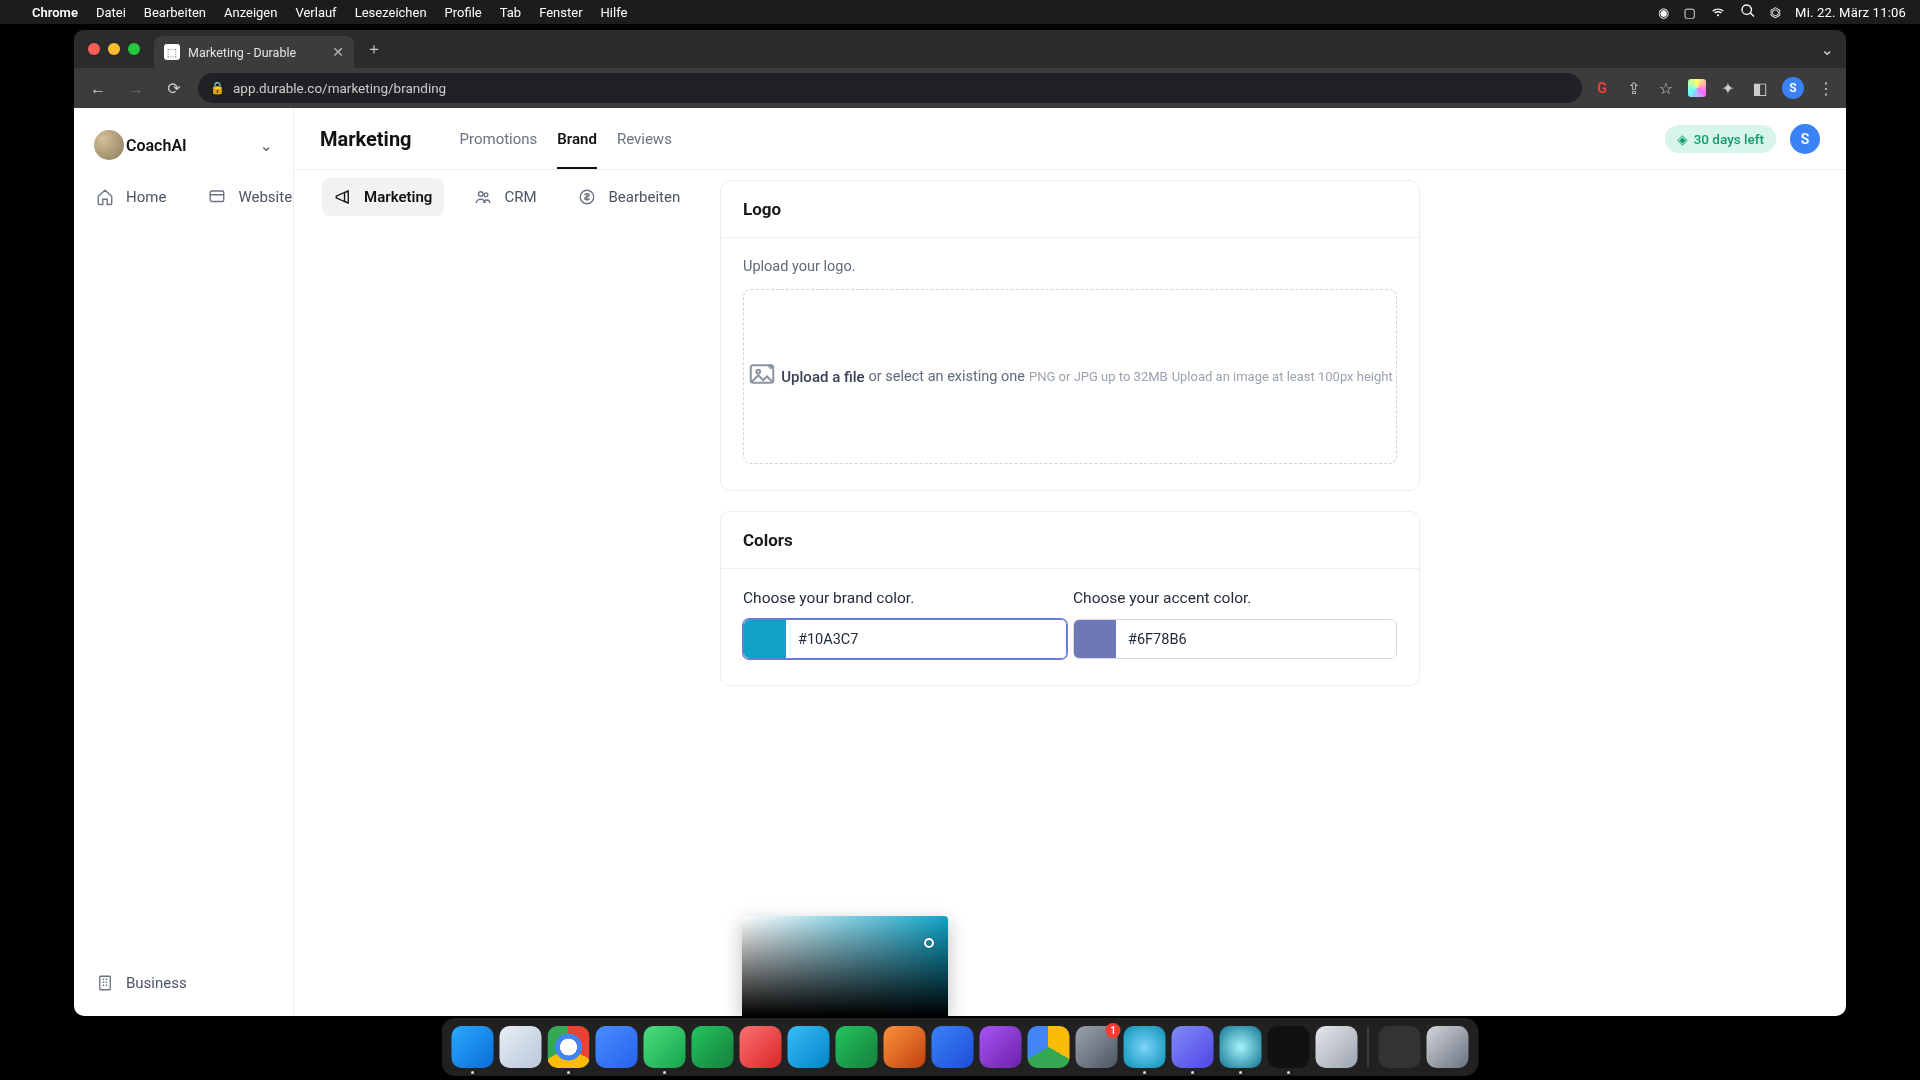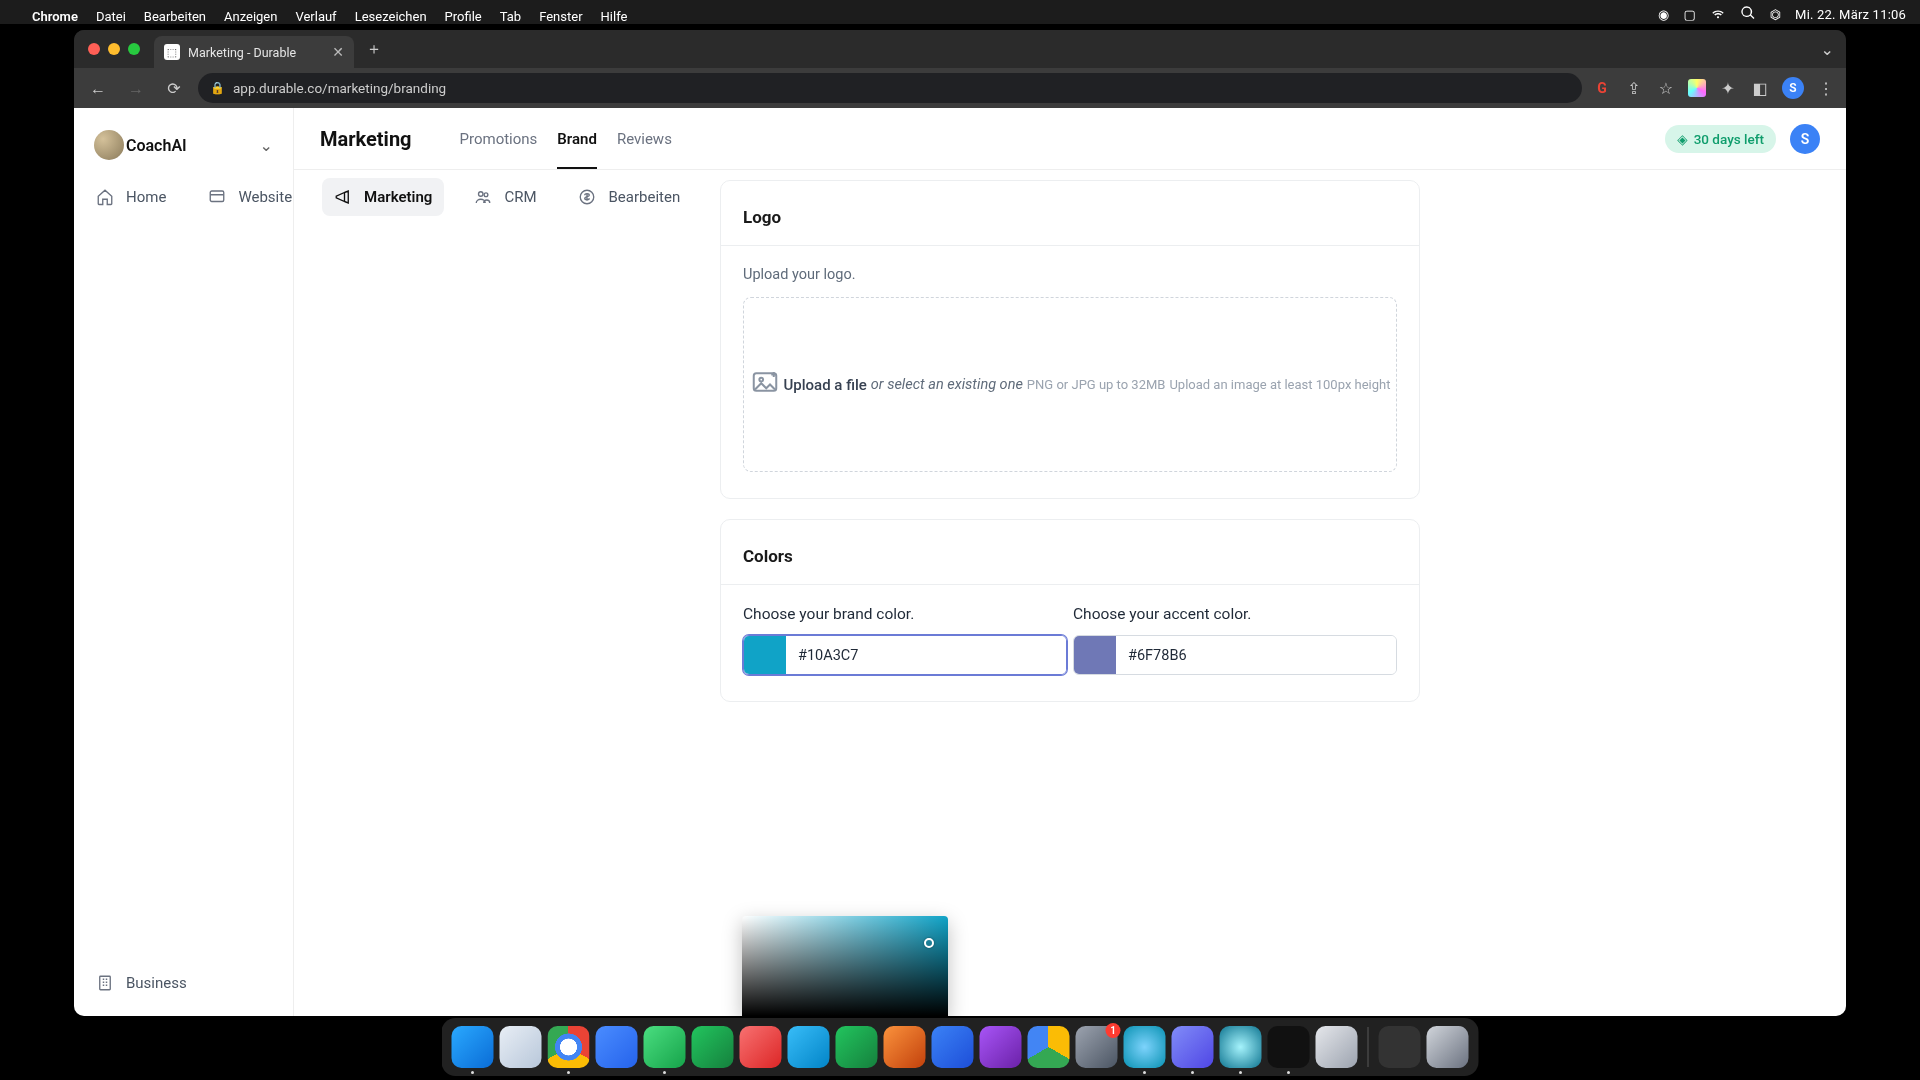--- a/index.html
+++ b/index.html
@@ -1,19 +1,19 @@
 <!DOCTYPE html>
 <html><head>
 <meta charset="utf-8">
 <style>
 * { margin: 0; padding: 0; box-sizing: border-box; font-family: -apple-system, BlinkMacSystemFont, "Segoe UI", Roboto, sans-serif; }
 html, body { width: 100%; height: 100%; background: #000; overflow: hidden; }
 
 
-.mac-menubar { height: 24px; background: rgba(30,30,30,0.95); color: #fff; display: flex; align-items: flex-end; padding: 0 14px; font-size: 13px; gap: 18px; }
+.mac-menubar { height: 24px; background: rgba(30,30,30,0.95); color: #fff; display: flex; align-items: center; padding: 0 14px; font-size: 13px; gap: 18px; }
 .mac-menubar .apple { font-size: 15px; }
 .mac-menubar .app-name { font-weight: 600; }
 .mac-menubar .spacer { flex: 1; }
 .mac-menubar .right { display: flex; align-items: center; gap: 14px; font-size: 13px; }
 .mac-menubar .right svg { width: 16px; height: 16px; fill: #fff; }
 .mac-menubar .right .clock { letter-spacing: 0.2px; }
 
 
 .chrome-window { position: absolute; top: 30px; left: 74px; right: 74px; bottom: 64px; background: #2b2b2b; border-radius: 10px; overflow: hidden; display: flex; flex-direction: column; }
 .chrome-tabs { height: 38px; background: #2b2b2b; display: flex; align-items: flex-end; padding-left: 10px; }
@@ -62,29 +62,29 @@
 .topbar .tabitem.active::after { content:""; position:absolute; bottom:0; left:0; right:0; height:2px; background:#111; }
 .topbar .right { margin-left:auto; display:flex; align-items:center; gap:14px;}
 .days-badge { background:#d7f5e9; color:#0f9d6c; padding:6px 12px; border-radius:16px; font-size:13.5px; font-weight:500; display:flex; align-items:center; gap:6px;}
 .profile-circle { width:30px; height:30px; border-radius:50%; background:#3b82f6; color:#fff; display:flex; align-items:center; justify-content:center; font-weight:600; font-size:14px;}
 
 .content { flex:1; overflow:auto; padding: 10px 0 40px 0; display:flex; justify-content:center; position:relative;}
 .content-inner { width: 700px; display:flex; flex-direction:column; gap:20px; }
 
 .card { border:1px solid #eceef0; border-radius:10px; background:#fff; }
 .card-header { padding:18px 22px; border-bottom:1px solid #eceef0; }
-.card-header h3 { font-size:17px; font-weight:700; color:#1a1a1a;margin-top:8px; }
+.card-header h3 { font-size:17px; font-weight:700; color:#1a1a1a; }
 .card-body { padding:20px 22px 26px 22px; }
 
 .helper { color:#5f6b7a; font-size:14.5px; margin-bottom:14px; }
 
 .dropzone { border:1.5px dashed #d0d5dc; border-radius:8px; height:175px; display:flex; align-items:center; justify-content:center; gap:4px; color:#5f6b7a; font-size:14px;}
 .dropzone svg { width:30px; height:30px; stroke:#8a94a2; fill:none; stroke-width:1.6; margin-bottom:6px;}
 .dropzone .link { color:#374151; font-weight:500; font-size:15px;}
-.dropzone .sub1 { color:#5f6b7a; font-size:14.5px;font-style:italic;}
+.dropzone .sub1 { color:#5f6b7a; font-size:14.5px;}
 .dropzone .sub2, .dropzone .sub3 { color:#9aa3af; font-size:13px;}
 
 .colors-row { display:flex; gap:6px; }
 .color-col { flex:1; display:flex; flex-direction:column; gap:12px;}
 .color-col .label { font-size:15.5px; color:#1f2937; }
 .color-input { display:flex; border:1px solid #d6dbe1; border-radius:6px; overflow:hidden; height:40px;}
 .color-input.focused { border-color:#6b7bd6; box-shadow: 0 0 0 1px #6b7bd6; }
 .color-input .swatch { width:42px; }
 .color-input input { flex:1; border:none; outline:none; padding:0 12px; font-size:14.5px; color:#1f2937; font-family:inherit;}
 

